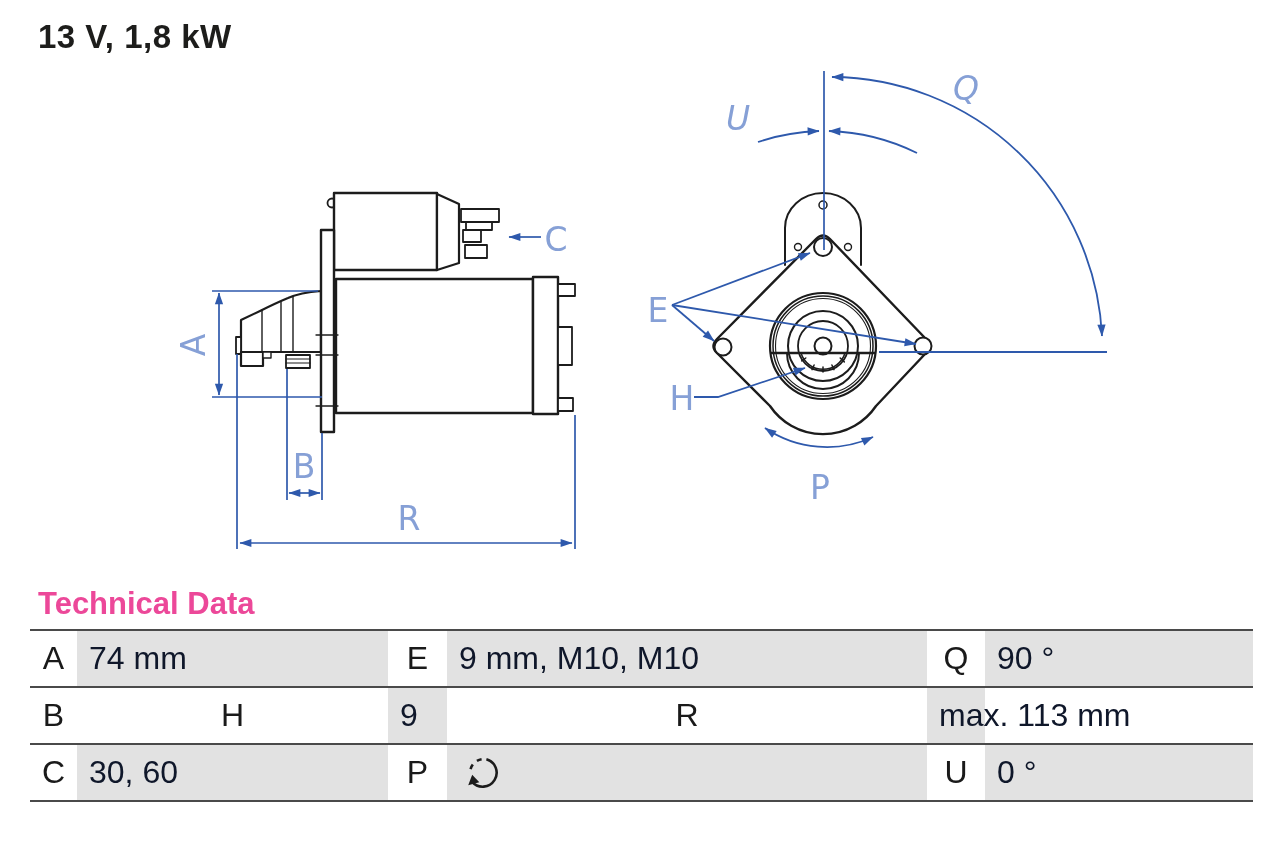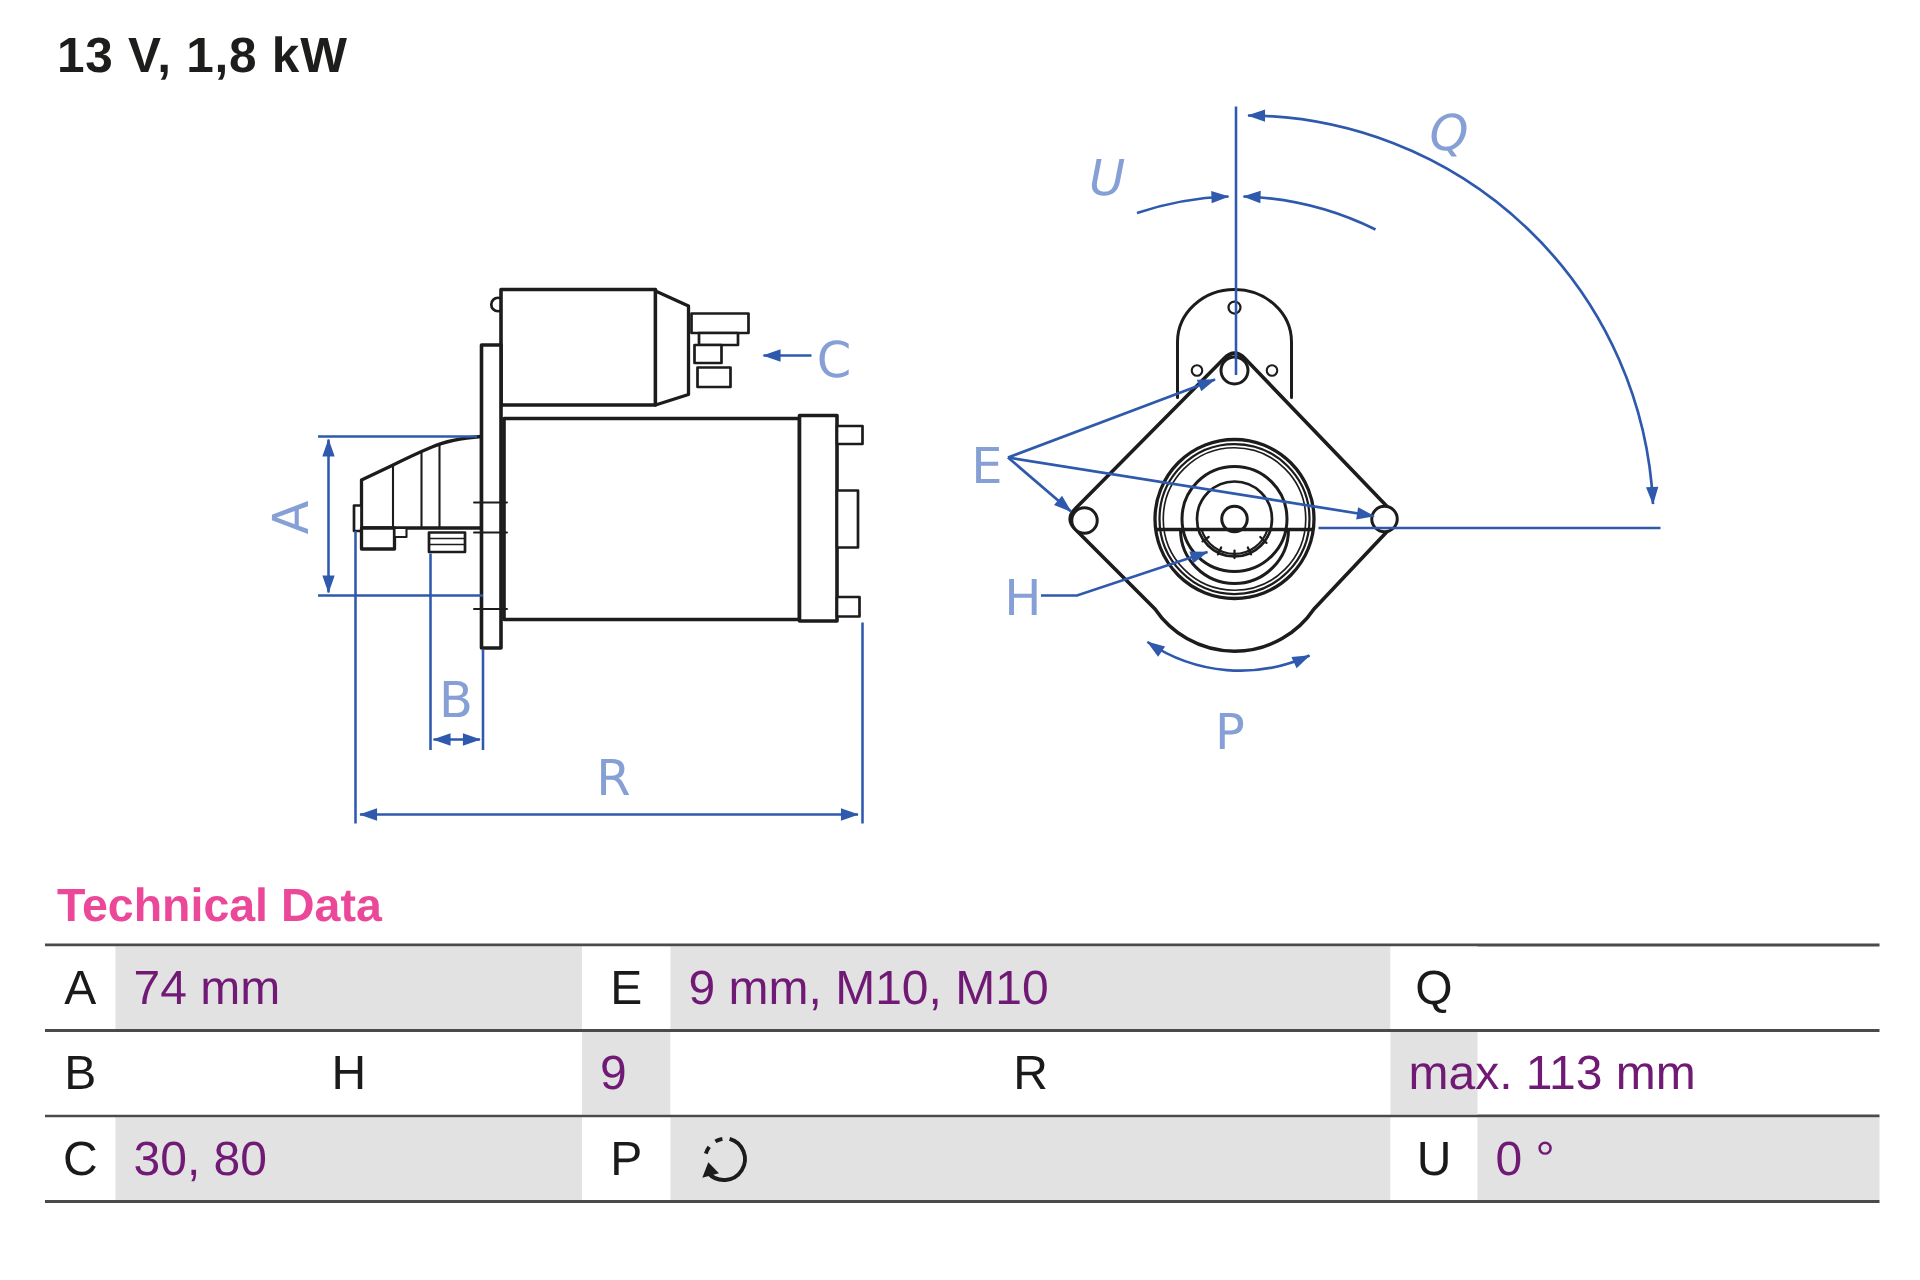--- a/index.html
+++ b/index.html
@@ -5,21 +5,21 @@
   html,body{margin:0;padding:0;background:#ffffff;}
   body{width:1280px;height:853px;position:relative;font-family:"Liberation Sans",sans-serif;-webkit-font-smoothing:antialiased;}
   .title{position:absolute;left:38px;top:18px;font-size:33px;font-weight:700;color:#1d1d1b;letter-spacing:.5px;}
   .drawing{position:absolute;left:0;top:0;width:1280px;height:580px;}
   .dim-label{font-family:"DejaVu Sans",sans-serif;font-size:33px;fill:#86a0d6;}
   .dim-label.slant{font-style:italic;}
   .tech-heading{position:absolute;left:38px;top:586px;font-size:31px;font-weight:700;color:#ec4899;}
   .tech-table{position:absolute;left:30px;top:629px;width:1223px;border-top:2px solid #4a4a4a;}
   .t-row{display:grid;grid-template-columns:47px 311px 59px 480px 58px 268px;height:55px;border-bottom:2px solid #4a4a4a;}
   .t-key{background:#ffffff;display:flex;align-items:center;justify-content:center;font-size:32px;color:#1a1a1a;}
-  .t-val{background:#e2e2e2;display:flex;align-items:center;padding-left:12px;font-size:32px;color:#701a75;white-space:pre;}
+  .t-val{background:#e2e2e2;display:flex;align-items:center;padding-left:12px;font-size:32px;color:#0f172a;white-space:pre;}
   .rot-icon{display:block;}
 </style>
 </head>
 <body>
 
 <div class="title">13 V, 1,8 kW</div>
 
 <svg class="drawing" viewBox="0 0 1280 580" xmlns="http://www.w3.org/2000/svg">
   <defs>
     <marker id="ah" viewBox="0 0 12 10" refX="11" refY="5" markerWidth="13" markerHeight="11" markerUnits="userSpaceOnUse" orient="auto-start-reverse">
@@ -162,31 +162,32 @@
 
 <div class="tech-heading">Technical Data</div>
 
 <div class="tech-table">
   <div class="t-row">
     <div class="t-key">A</div>
     <div class="t-val">74 mm</div>
     <div class="t-key">E</div>
     <div class="t-val">9 mm, M10, M10</div>
     <div class="t-key">Q</div>
+    <div class="t-val">90 °</div>
   </div>
   <div class="t-row">
     <div class="t-key">B</div>
     <div class="t-key">H</div>
     <div class="t-val">9</div>
     <div class="t-key">R</div>
     <div class="t-val">max. 113 mm</div>
   </div>
   <div class="t-row">
     <div class="t-key">C</div>
-    <div class="t-val">30, 80</div>
+    <div class="t-val">30, 60</div>
     <div class="t-key">P</div>
     <div class="t-val">
       <svg class="rot-icon" width="46" height="46" viewBox="0 0 46 46">
         <path d="M22.6,9.2 A14,14 0 0 0 11.2,20.6" fill="none" stroke="#1c1c1c" stroke-width="2.6" stroke-dasharray="5,5.5"></path>
         <path d="M27.4,9.2 A14,14 0 1 1 13.1,31.9" fill="none" stroke="#1c1c1c" stroke-width="2.6"></path>
         <path d="M9.2,35.2 L13.2,24.8 L20.3,32.2 Z" fill="#1c1c1c"></path>
       </svg>
       <span></span>
     </div>
     <div class="t-key">U</div>

